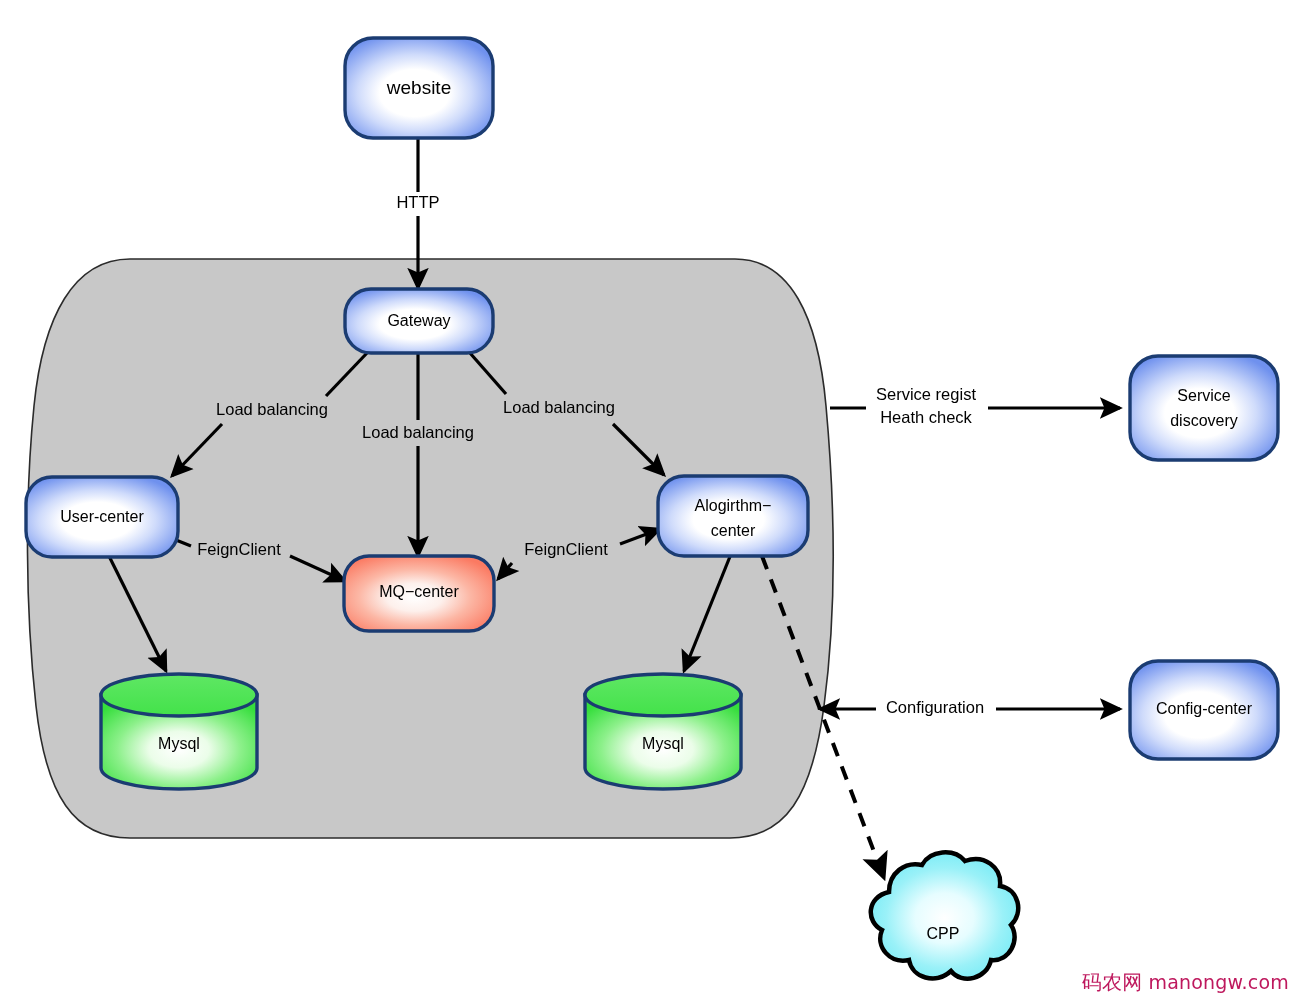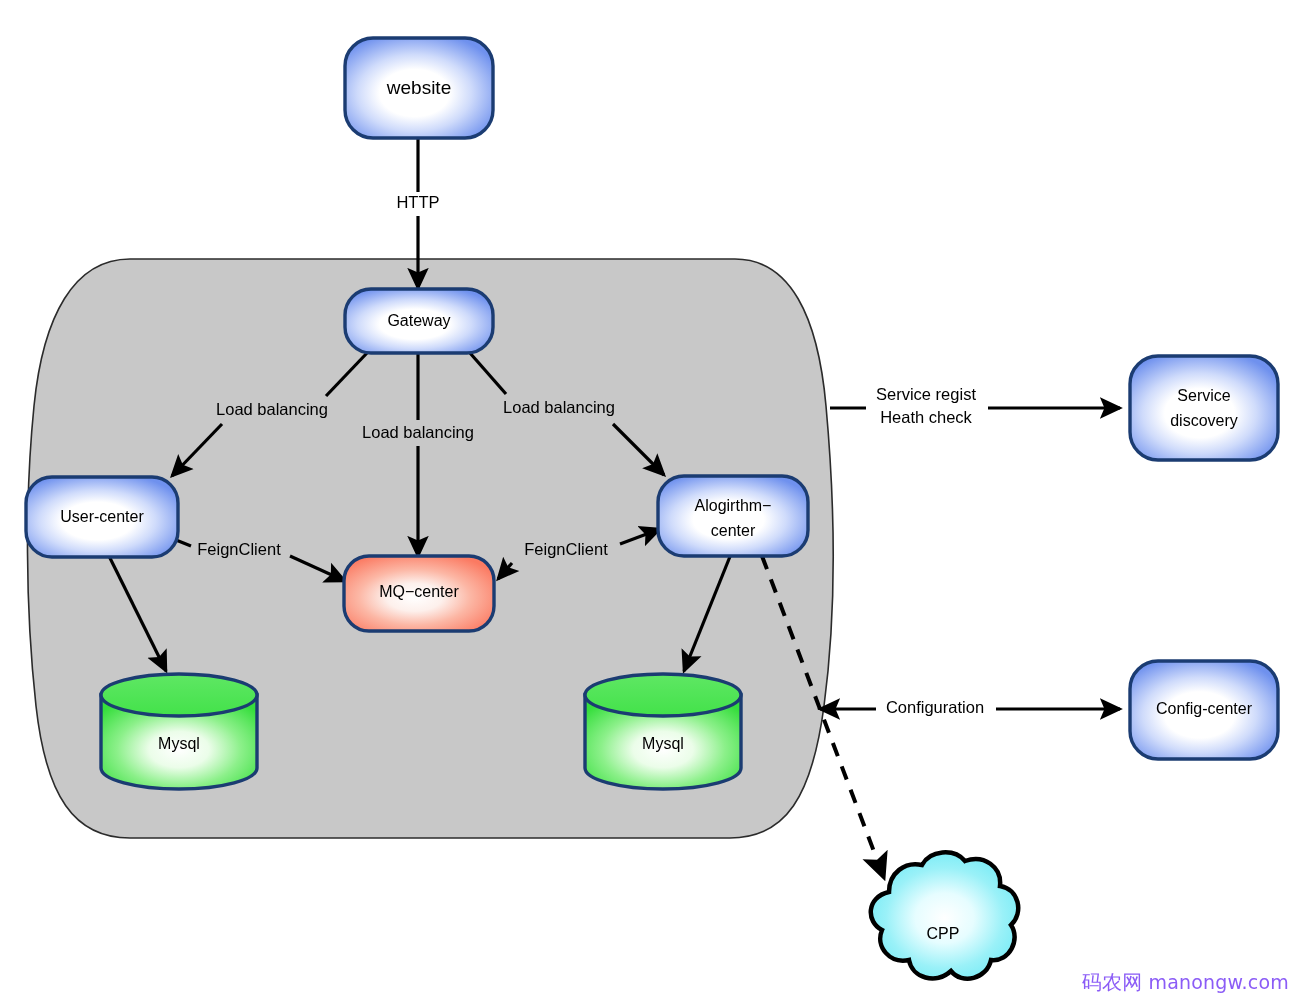--- a/index.html
+++ b/index.html
@@ -72,21 +72,21 @@
     stroke-width: 4.5;
   }
   .db-shape {
     stroke: #1b3c72;
     stroke-width: 3.4;
   }
   .watermark {
     position: absolute;
     right: 14px;
     bottom: 8px;
-    color: #8b5cf6;
+    color: #be185d;
     font-size: 19px;
     font-family: "DejaVu Sans", "Liberation Sans", sans-serif;
     white-space: nowrap;
     letter-spacing: 0.2px;
   }
   .watermark .wm-cn {
     font-size: 20px;
     margin-right: 6px;
   }
 </style>

